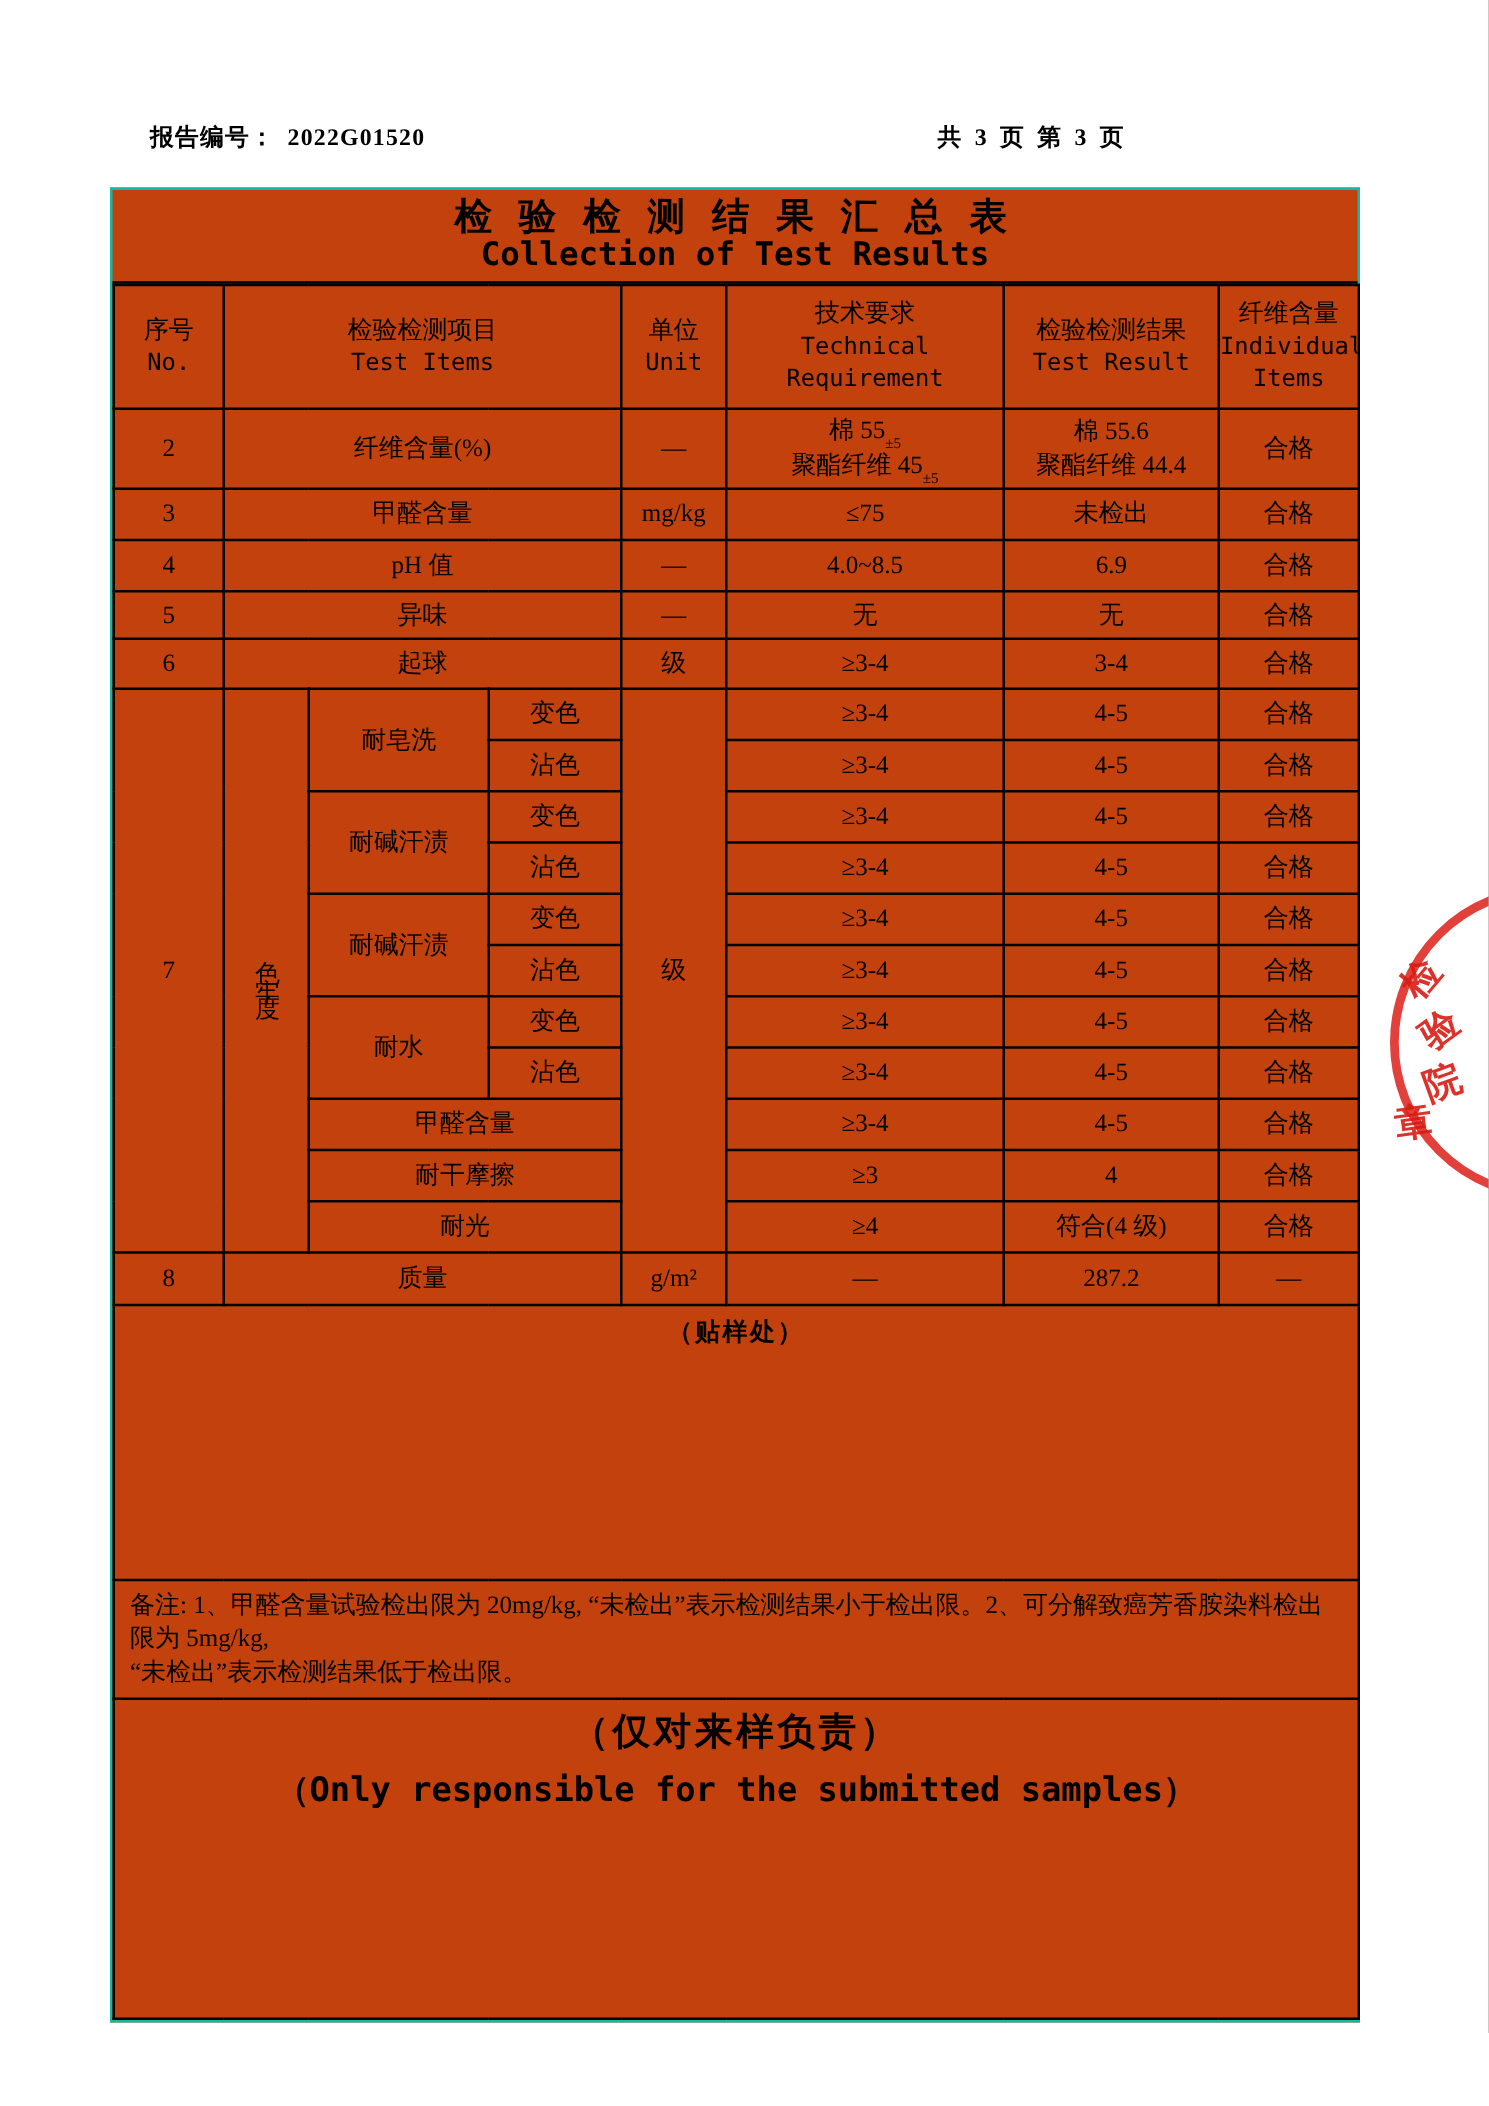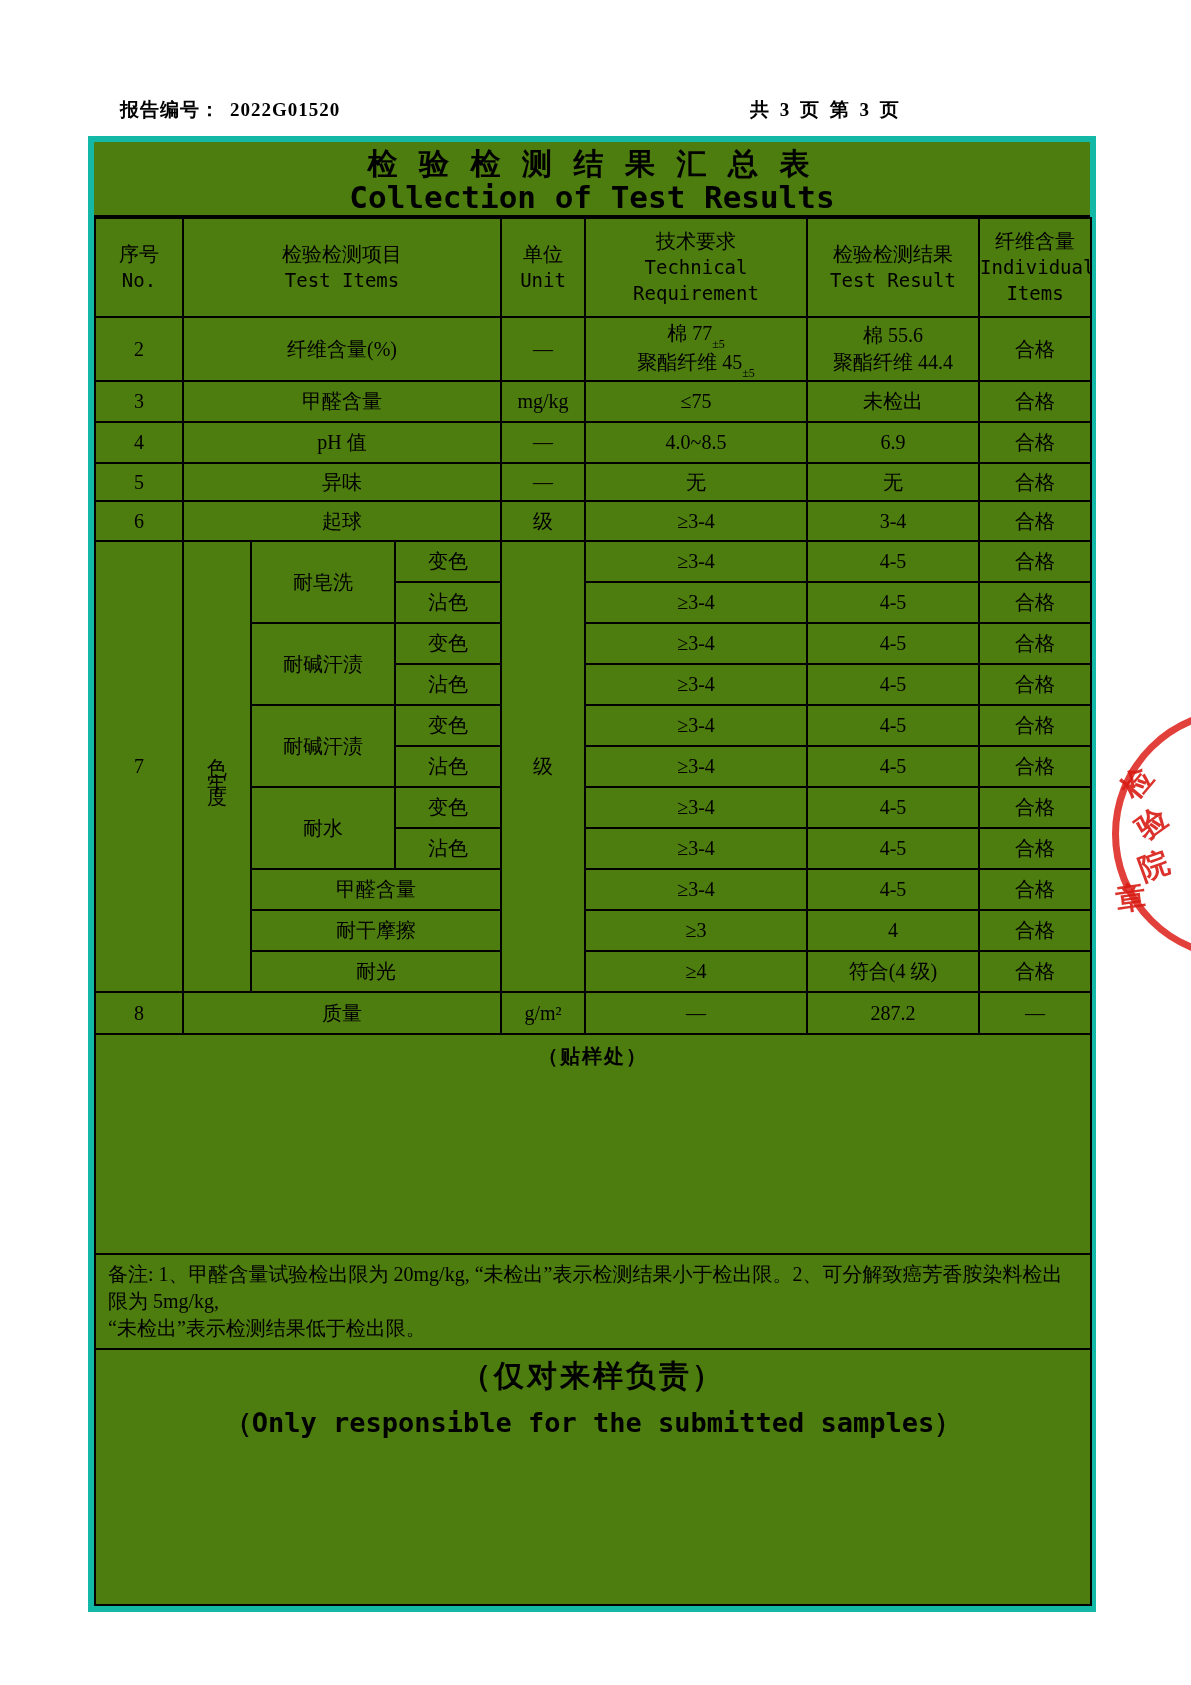--- a/index.html
+++ b/index.html
@@ -1,24 +1,24 @@
 <!DOCTYPE html>
 <html><head>
 <meta charset="utf-8">
 <style>
   html,body{margin:0;padding:0;background:#888;}
   .page{position:relative;width:1191px;height:1685px;background:#ffffff;overflow:hidden;
         font-family:"Liberation Serif","DejaVu Serif",serif;color:#000;margin:0 auto;}
   .report-no{position:absolute;top:97px;left:120px;font-size:19px;font-weight:bold;letter-spacing:1px;font-family:Liberation Serif, serif;}
   .report-no .num{font-weight:bold;letter-spacing:1px;margin-left:10px;}
   .page-info{position:absolute;top:97px;left:750px;font-size:19px;font-weight:bold;letter-spacing:3px;}
-  .doc{position:absolute;left:88px;top:136px;width:996px;border:6px solid #14b8a6;background:#4d7c0f;}
+  .doc{position:absolute;left:88px;top:150px;width:996px;border:2px solid #14b8a6;background:#c2410c;}
   .title-block{height:73px;text-align:center;border-bottom:2px solid #000;}
   .title-zh{font-size:30px;font-weight:bold;letter-spacing:7px;padding-top:5px;line-height:1.1;}
-  .title-en{font-size:31px;font-weight:bold;font-family:"DejaVu Sans Mono","Liberation Mono",monospace;line-height:1.1;}
+  .title-en{font-size:26px;font-weight:bold;font-family:"DejaVu Sans Mono","Liberation Mono",monospace;line-height:1.1;}
   table.results{border-collapse:collapse;width:100%;table-layout:fixed;}
   table.results td{border:2px solid #000;text-align:center;vertical-align:middle;
         font-size:20px;line-height:1.35;padding:0;overflow:hidden;}
   .blk{display:block;}
   .en{display:block;font-family:"DejaVu Sans Mono","Liberation Mono",monospace;font-size:19px;}
   .rh-header{height:99px;} .rh-r2{height:64px;} .rh-std{height:41px;}
   .rh-r5{height:38px;} .rh-r6{height:40px;} .rh-f{height:41px;} .rh-r8{height:42px;}
   .ss{font-size:12px;vertical-align:sub;position:relative;bottom:-3px;}
   .vtext{writing-mode:vertical-lr;text-orientation:upright;letter-spacing:14px;display:inline-block;font-size:20px;}
   .sample-cell{height:210px;vertical-align:top !important;padding-top:8px !important;
@@ -95,21 +95,21 @@
           <span class="en">Individual</span>
           <span class="en">Items</span>
         </td>
       </tr>
 
       <tr class="rh-r2">
         <td>2</td>
         <td colspan="3">纤维含量(%)</td>
         <td>—</td>
         <td>
-          <span class="blk"><span>棉 77</span><span class="ss">±5</span></span>
+          <span class="blk"><span>棉 55</span><span class="ss">±5</span></span>
           <span class="blk"><span>聚酯纤维 45</span><span class="ss">±5</span></span>
         </td>
         <td>
           <span class="blk">棉 55.6</span>
           <span class="blk">聚酯纤维 44.4</span>
         </td>
         <td>合格</td>
       </tr>
 
       <tr class="rh-std">

